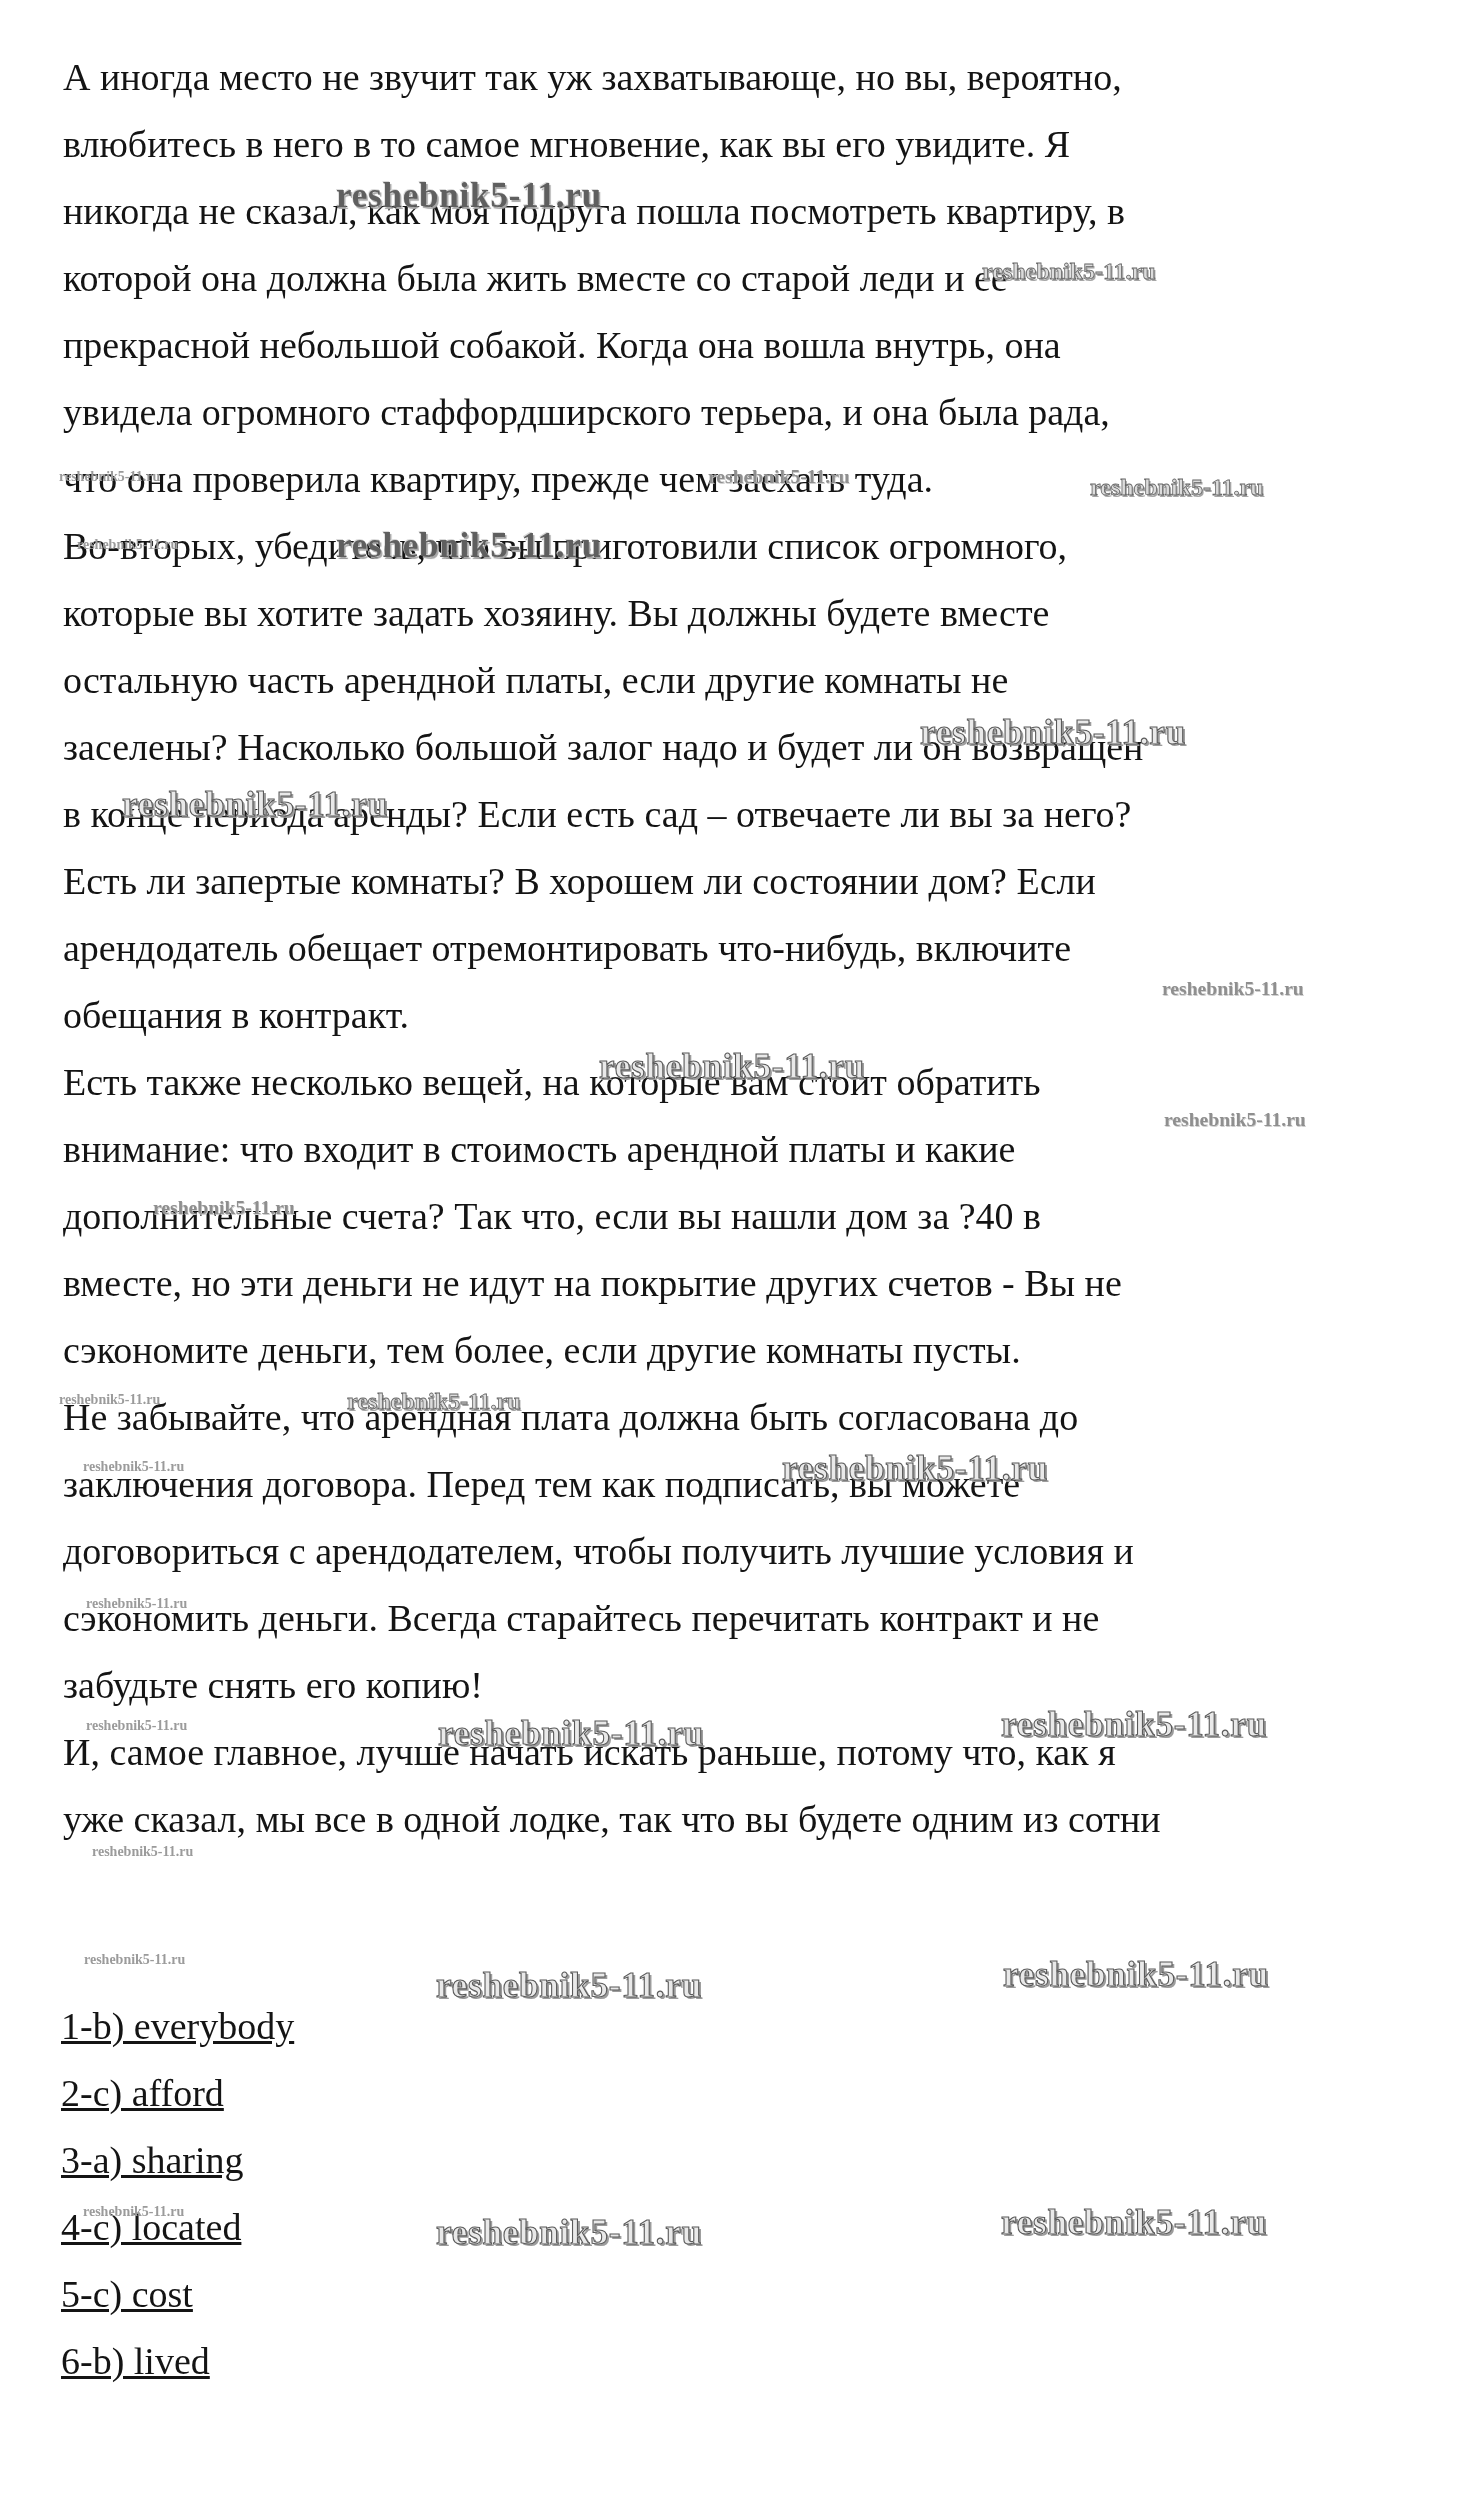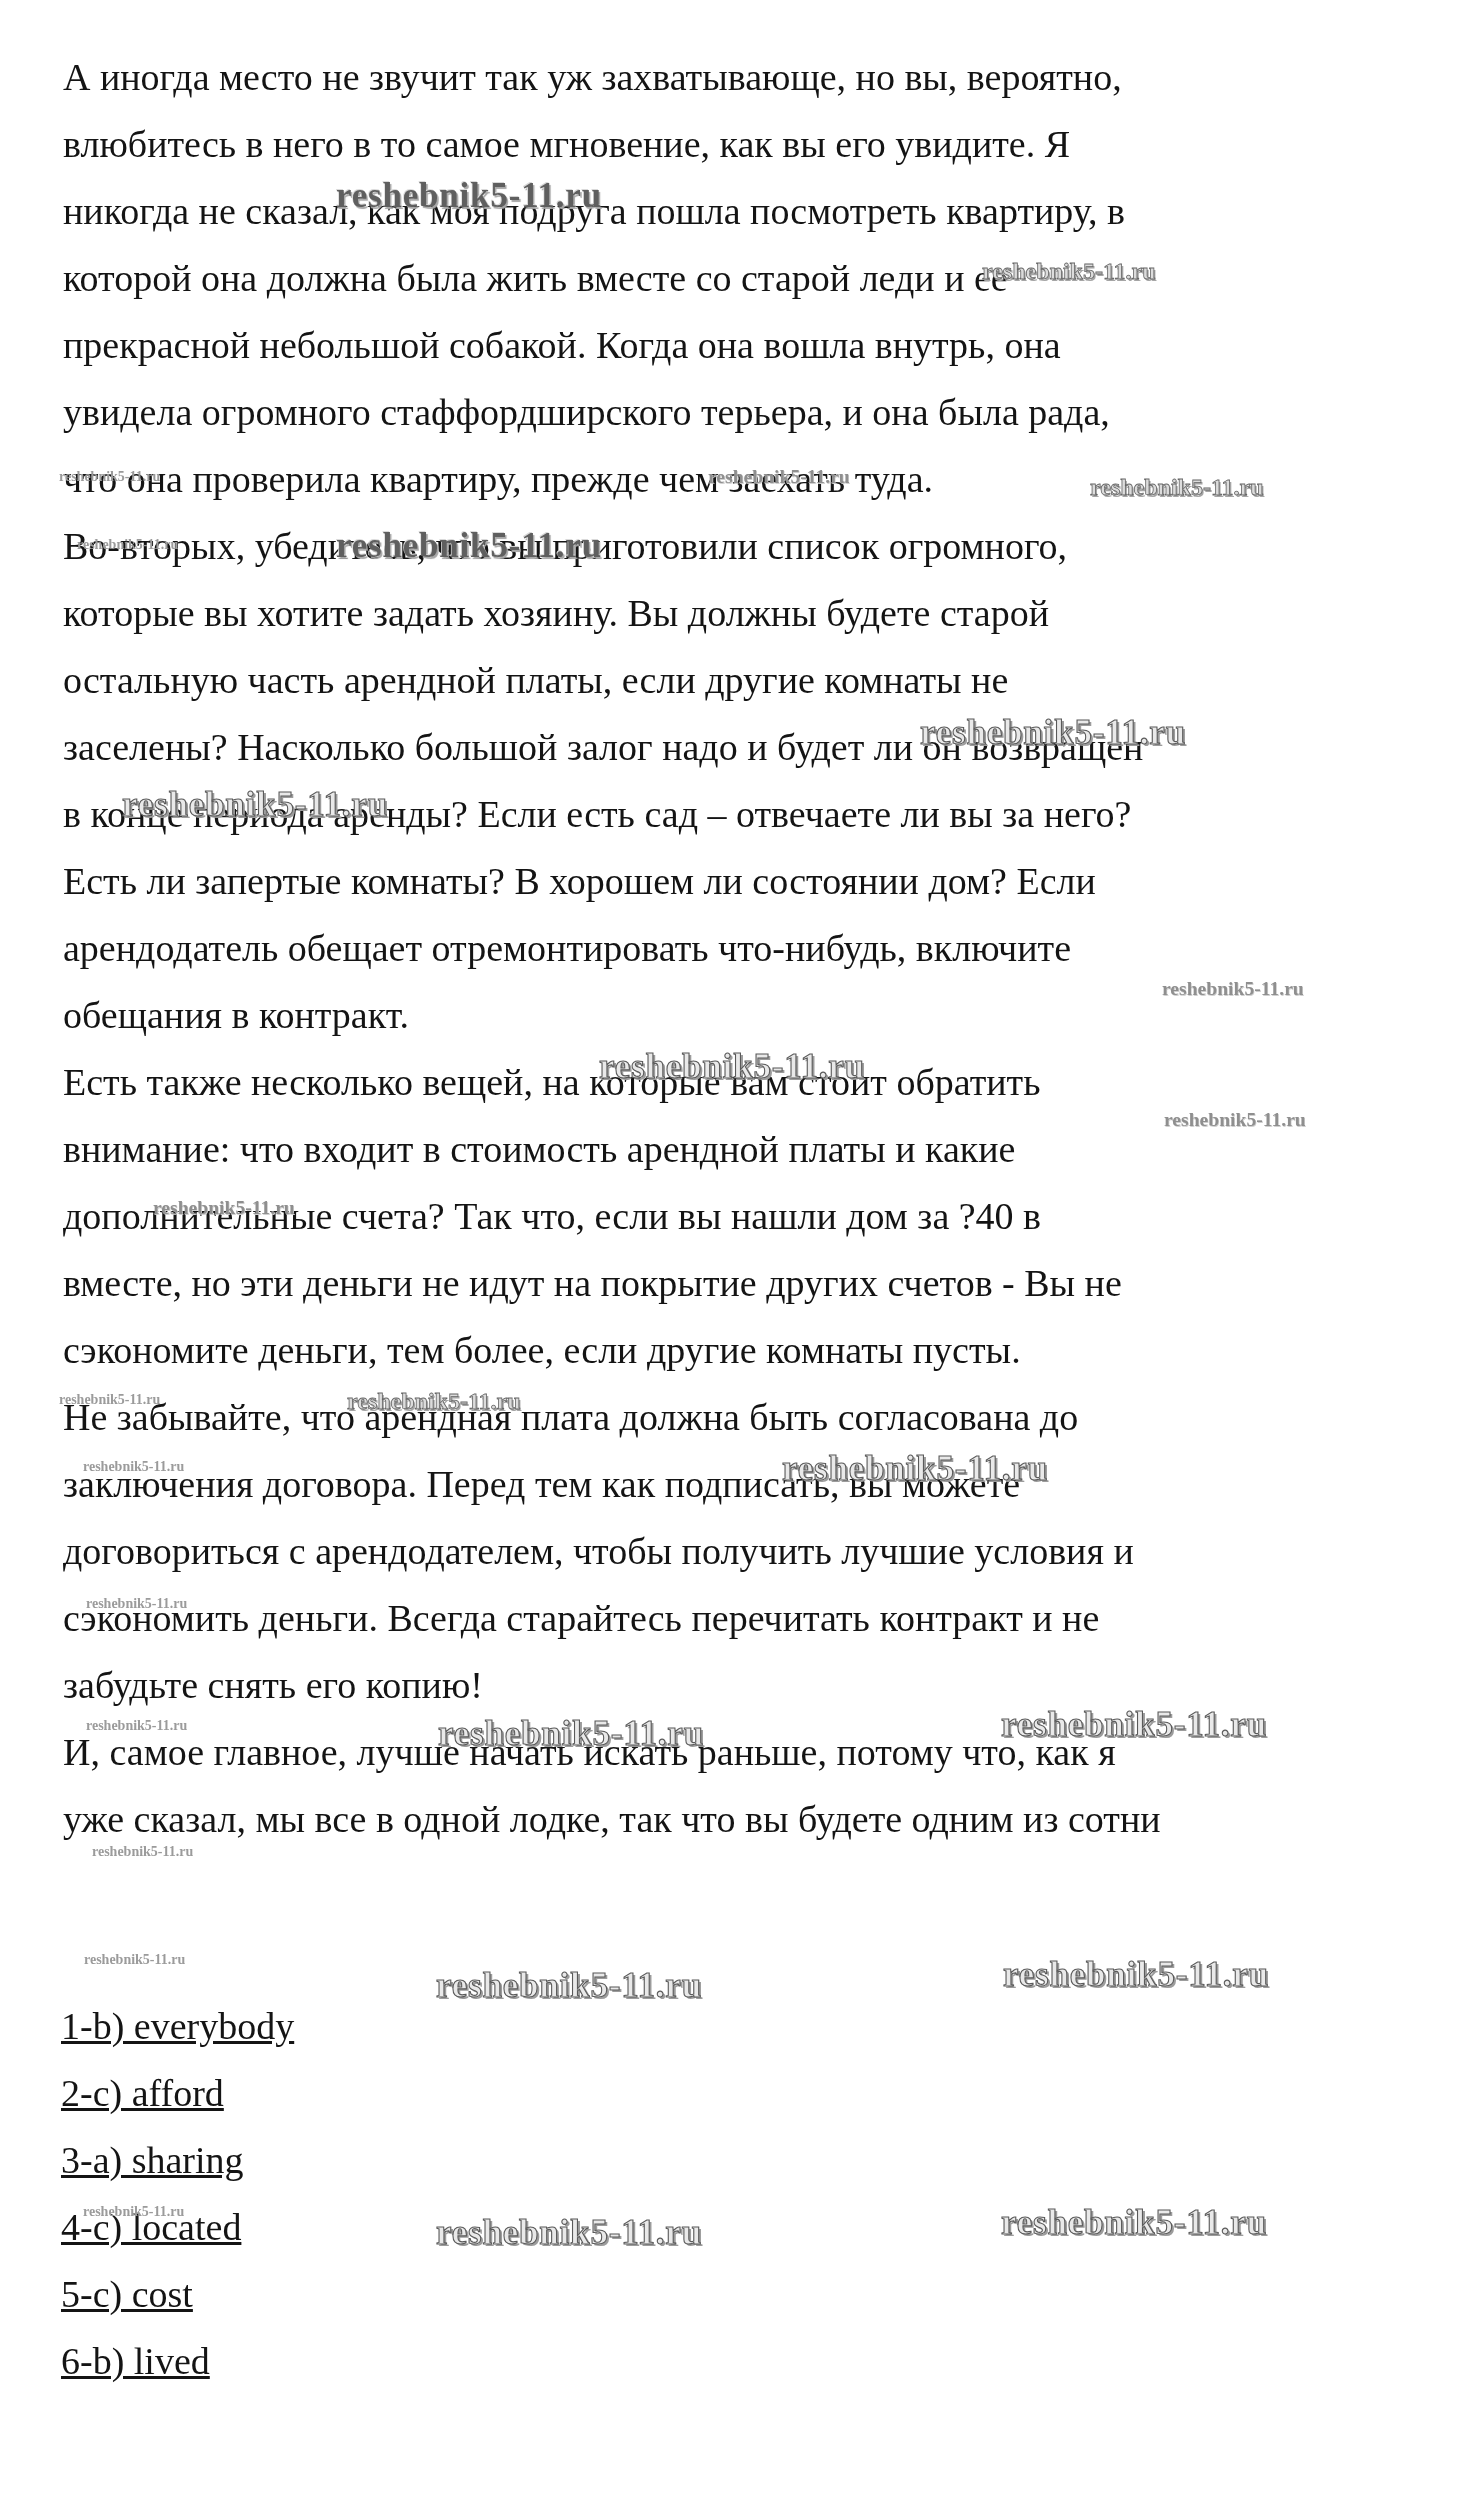--- a/index.html
+++ b/index.html
@@ -101,21 +101,21 @@
         <div class="line">А иногда место не звучит так уж захватывающе, но вы, вероятно,</div>
         <div class="line">влюбитесь в него в то самое мгновение, как вы его увидите. Я</div>
         <div class="line">никогда не сказал, как моя подруга пошла посмотреть квартиру, в</div>
         <div class="line">которой она должна была жить вместе со старой леди и ее</div>
         <div class="line">прекрасной небольшой собакой. Когда она вошла внутрь, она</div>
         <div class="line">увидела огромного стаффордширского терьера, и она была рада,</div>
         <div class="line">что она проверила квартиру, прежде чем заехать туда.</div>
       </div>
       <div class="paragraph">
         <div class="line">Во-вторых, убедитесь, что вы приготовили список огромного,</div>
-        <div class="line">которые вы хотите задать хозяину. Вы должны будете старой</div>
+        <div class="line">которые вы хотите задать хозяину. Вы должны будете вместе</div>
         <div class="line">остальную часть арендной платы, если другие комнаты не</div>
         <div class="line">заселены? Насколько большой залог надо и будет ли он возвращен</div>
         <div class="line">в конце периода аренды? Если есть сад – отвечаете ли вы за него?</div>
         <div class="line">Есть ли запертые комнаты? В хорошем ли состоянии дом? Если</div>
         <div class="line">арендодатель обещает отремонтировать что-нибудь, включите</div>
         <div class="line">обещания в контракт.</div>
       </div>
       <div class="paragraph">
         <div class="line">Есть также несколько вещей, на которые вам стоит обратить</div>
         <div class="line">внимание: что входит в стоимость арендной платы и какие</div>

